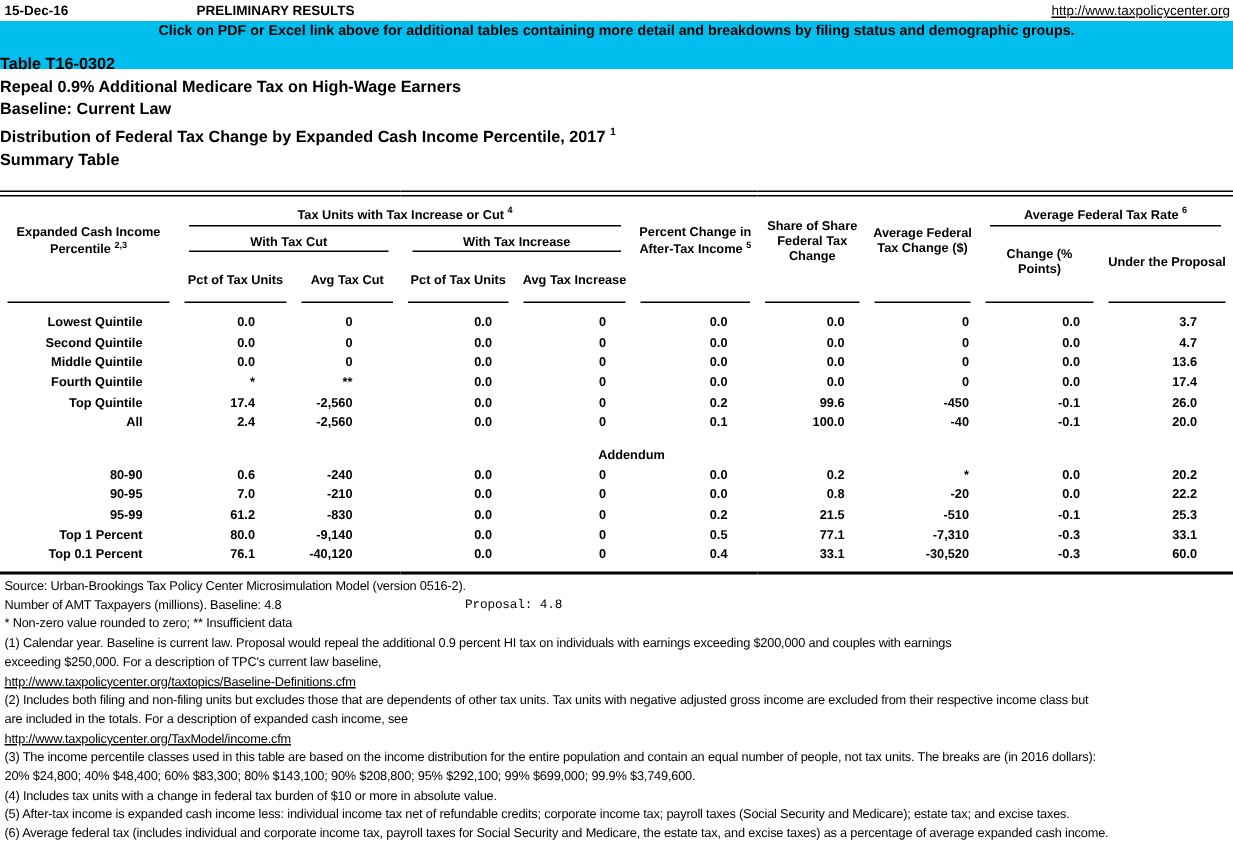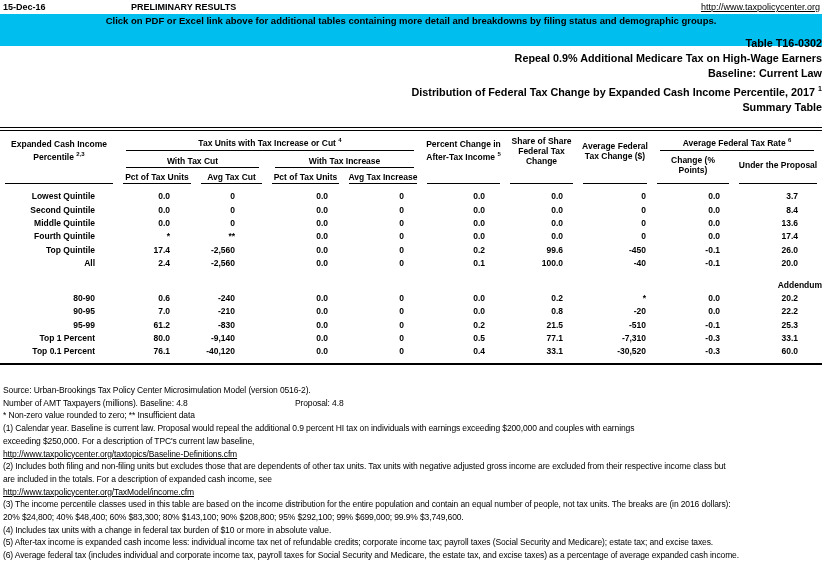--- a/index.html
+++ b/index.html
@@ -9,59 +9,59 @@
   }
   
   .topbar{position:absolute;top:0;left:0;width:822px;height:14px;}
   .topbar .date{position:absolute;left:3px;top:2px;font-size:9px;font-weight:bold;}
   .topbar .prelim{position:absolute;left:131px;top:2px;font-size:9px;font-weight:bold;}
   .topbar .url{position:absolute;right:2px;top:2px;font-size:9px;text-decoration:underline;color:#000;}
   
   .banner{position:absolute;top:14px;left:0;width:822px;height:32px;}
   .banner .txt{text-align:center;font-weight:bold;font-size:9.5px;line-height:14px;white-space:nowrap;}
   
-  .titles{position:absolute;top:36px;left:0;width:822px;text-align:right;font-weight:bold;
+  .titles{position:absolute;top:36px;left:0;width:822px;text-align:left;font-weight:bold;
           font-size:10.8px;line-height:15px;}
   .titles sup{font-size:7px;}
   
   .table-wrap{position:absolute;top:127px;left:0;width:822px;}
   table{width:822px;table-layout:fixed;border-collapse:collapse;
         border-top:4px double #000;border-bottom:2px solid #000;}
   th,td{padding:0;margin:0;font-size:8.5px;overflow:hidden;}
   thead th{font-weight:bold;text-align:center;vertical-align:middle;position:relative;
            line-height:10px;padding:0 4px;}
   thead sup{font-size:6px;}
   tr.hrow1 th{height:21px;}
   tr.hrow2 th{height:17px;}
-  tr.hrow3 th{height:15px;}
+  tr.hrow3 th{height:33px;}
   th.pb14{padding-bottom:14px;}
   th.pb6{padding-bottom:6px;}
   .ul::after{content:"";position:absolute;left:8px;right:8px;bottom:1px;border-bottom:1px solid #000;}
   .ulb::after{content:"";position:absolute;left:5px;right:5px;bottom:0;border-bottom:1px solid #000;}
   tbody td{font-weight:bold;height:13.4px;line-height:9px;vertical-align:middle;text-align:right;white-space:nowrap;}
   tr.sp td{height:6px;}
   tr.sp2 td{height:8px;}
   tr.sp3 td{height:4px;}
   tr.data td:nth-child(1){padding-right:23px;}
   tr.data td:nth-child(2){padding-right:26px;}
   tr.data td:nth-child(3){padding-right:32px;}
   tr.data td:nth-child(4){padding-right:16px;}
   tr.data td:nth-child(5){padding-right:18px;}
   tr.data td:nth-child(6){padding-right:20px;}
   tr.data td:nth-child(7){padding-right:15px;}
   tr.data td:nth-child(8){padding-right:6px;}
   tr.data td:nth-child(9){padding-right:14px;}
   tr.data td:nth-child(10){padding-right:24px;}
-  td.addendum{text-align:right;padding-left:20px;}
+  td.addendum{text-align:center;padding-left:20px;}
   
   .footer{position:absolute;left:3px;top:384px;width:817px;font-size:8.5px;
           line-height:12.7px;letter-spacing:-0.12px;}
   .footer div{white-space:nowrap;position:relative;}
   .footer .link{text-decoration:underline;}
-  .footer .right2{position:absolute;left:292px;top:0;}
+  .footer .right2{position:absolute;left:307px;top:0;font-family:Liberation Mono, monospace;}
 </style>
 </head>
 <body>
 
 <div class="topbar">
   <span class="date">15-Dec-16</span>
   <span class="prelim">PRELIMINARY RESULTS</span>
   <span class="url">http://www.taxpolicycenter.org</span>
 </div>
 
@@ -132,21 +132,21 @@
         <tr class="data">
           <td>Second Quintile</td>
           <td>0.0</td>
           <td>0</td>
           <td>0.0</td>
           <td>0</td>
           <td>0.0</td>
           <td>0.0</td>
           <td>0</td>
           <td>0.0</td>
-          <td>8.4</td>
+          <td>4.7</td>
         </tr>
         <tr class="data">
           <td>Middle Quintile</td>
           <td>0.0</td>
           <td>0</td>
           <td>0.0</td>
           <td>0</td>
           <td>0.0</td>
           <td>0.0</td>
           <td>0</td>

